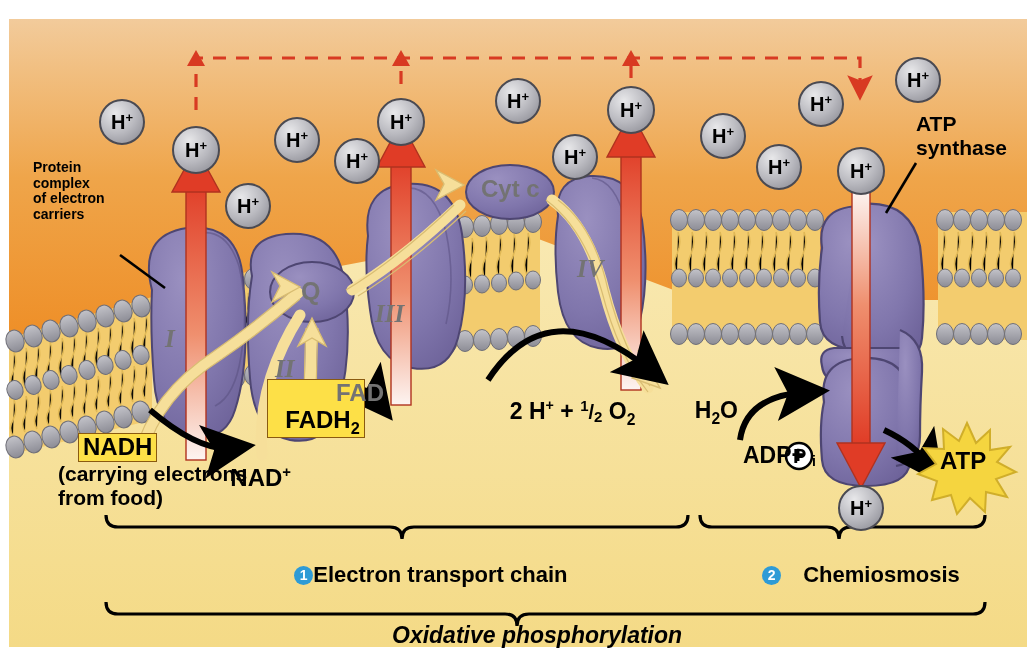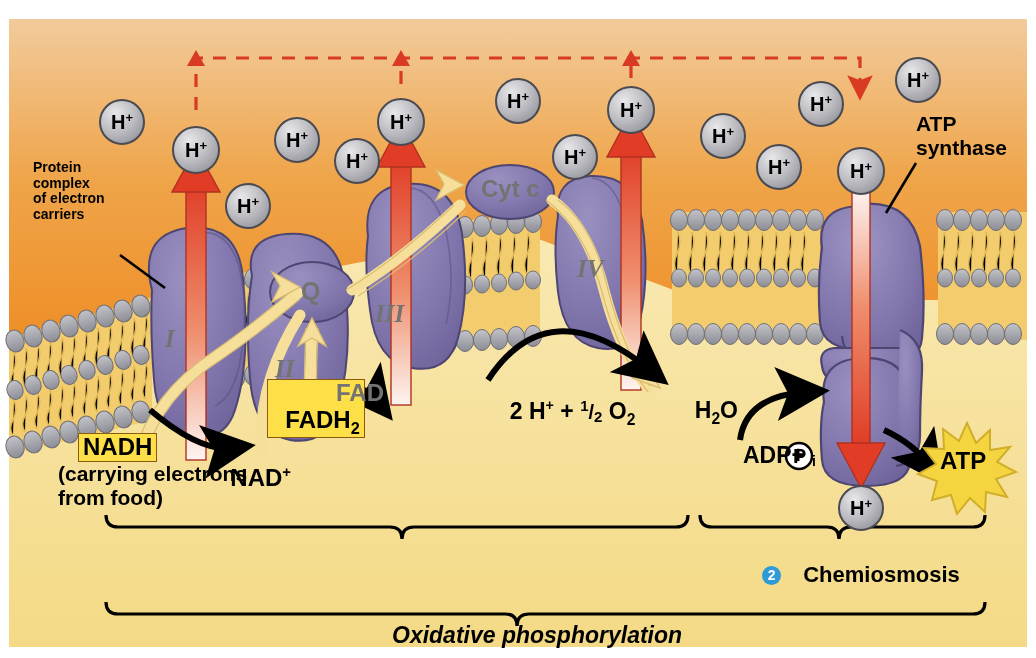--- a/index.html
+++ b/index.html
@@ -472,20 +472,23 @@
 </div>
 
 <div class="lbl" style="left:731px;top:417px;font-size:23px;">
   <span>ADP</span><span>+</span>
 </div>
 <div class="lbl" style="left:793px;top:445px;font-size:20px;">P</div>
 <div class="lbl" style="left:812px;top:454px;font-size:14px;">i</div>
 
 <div class="lbl" style="left:940px;top:448px;font-size:24px;">ATP</div>
 
+<div class="lbl" style="left:282px;top:538px;font-size:22px;">
+  <span class="num">1</span><span>Electron transport chain</span>
+</div>
 
 <div class="lbl" style="left:750px;top:538px;font-size:22px;">
   <span class="num">2</span><span style="padding-left:22px;">Chemiosmosis</span>
 </div>
 
 <div class="lbl" style="left:392px;top:623px;font-size:23px;font-style:italic;">Oxidative phosphorylation</div>
 
 </div>
 
 </body></html>

